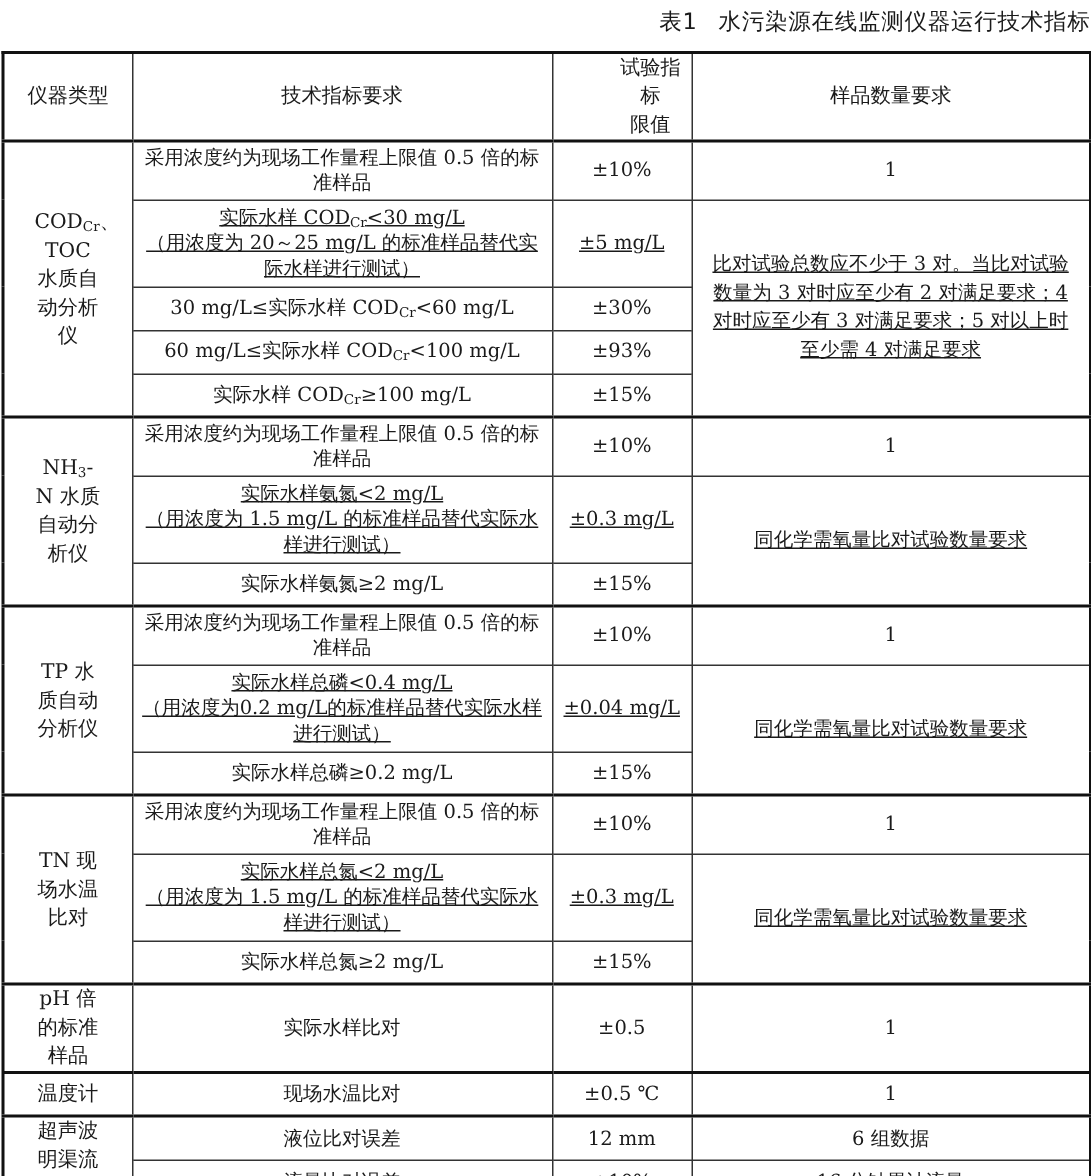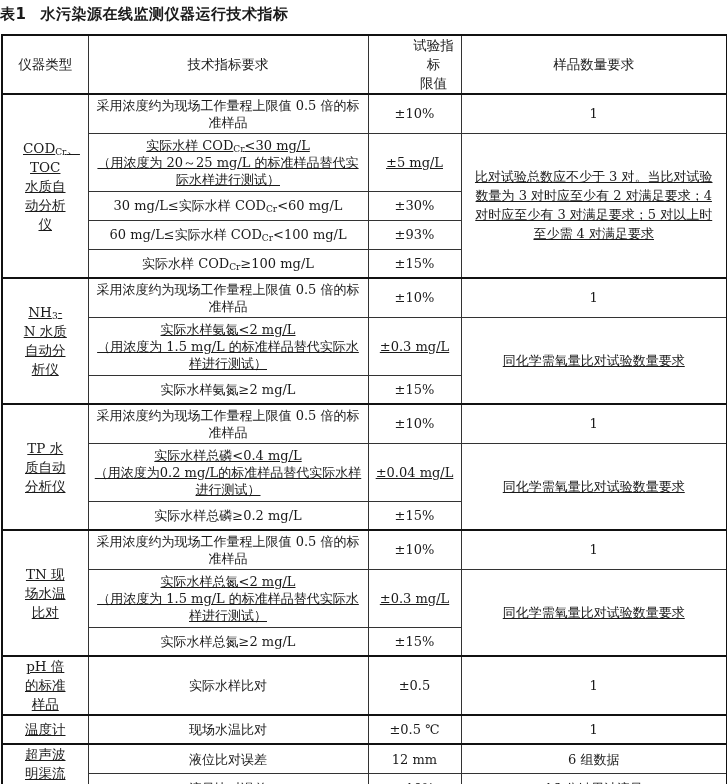--- a/index.html
+++ b/index.html
@@ -1,23 +1,23 @@
 <!DOCTYPE html>
 <html><head>
 <meta charset="utf-8">
 <style>
   html, body { margin:0; padding:0; background:#ffffff; }
   body { width:727px; height:784px; overflow:hidden; font-family:"DejaVu Serif","Liberation Serif",serif; color:#1a1a1a; }
-  .title { position:absolute; top:4px; left:0; width:727px; text-align:left; font-family:"DejaVu Sans","Liberation Sans",sans-serif; font-weight:bold; font-size:15px; line-height:20px; letter-spacing:0.5px; }
+  .title { position:absolute; top:4px; left:0; width:727px; text-align:right; font-family:"DejaVu Sans","Liberation Sans",sans-serif; font-weight:normal; font-size:15px; line-height:20px; letter-spacing:0.5px; }
   .title .num { margin-right:14px; }
   table { position:absolute; top:34px; left:1px; width:725px; border-collapse:collapse; table-layout:fixed; border:2.5px solid #111; }
   td, th { border:1px solid #333; text-align:center; vertical-align:middle; font-size:13px; line-height:17px; padding:0 6px; font-weight:normal; }
   th { height:40px; font-family:"DejaVu Sans","Liberation Sans",sans-serif; font-size:13.5px; }
   col.c1 { width:86px; } col.c2 { width:280px; } col.c3 { width:93px; } col.c4 { width:266px; }
-  .type { font-size:13.5px; line-height:19px; padding:0 20px;text-decoration:underline; }
+  .type { font-size:13.5px; line-height:19px; padding:0 20px; }
   .left { text-align:center; padding:0 10px; line-height:19px; }
   sub { font-size:9px; vertical-align:-2px; line-height:0; }
   .r40 { height:39px; } .r59 { height:58px;text-decoration:underline; } .r30 { height:29px;margin-top:20px; }
   .thick-top td { border-top:2px solid #111; }
 </style>
 </head>
 <body>
 
 <div class="title">
   <span class="num">表1</span><span>水污染源在线监测仪器运行技术指标</span>

